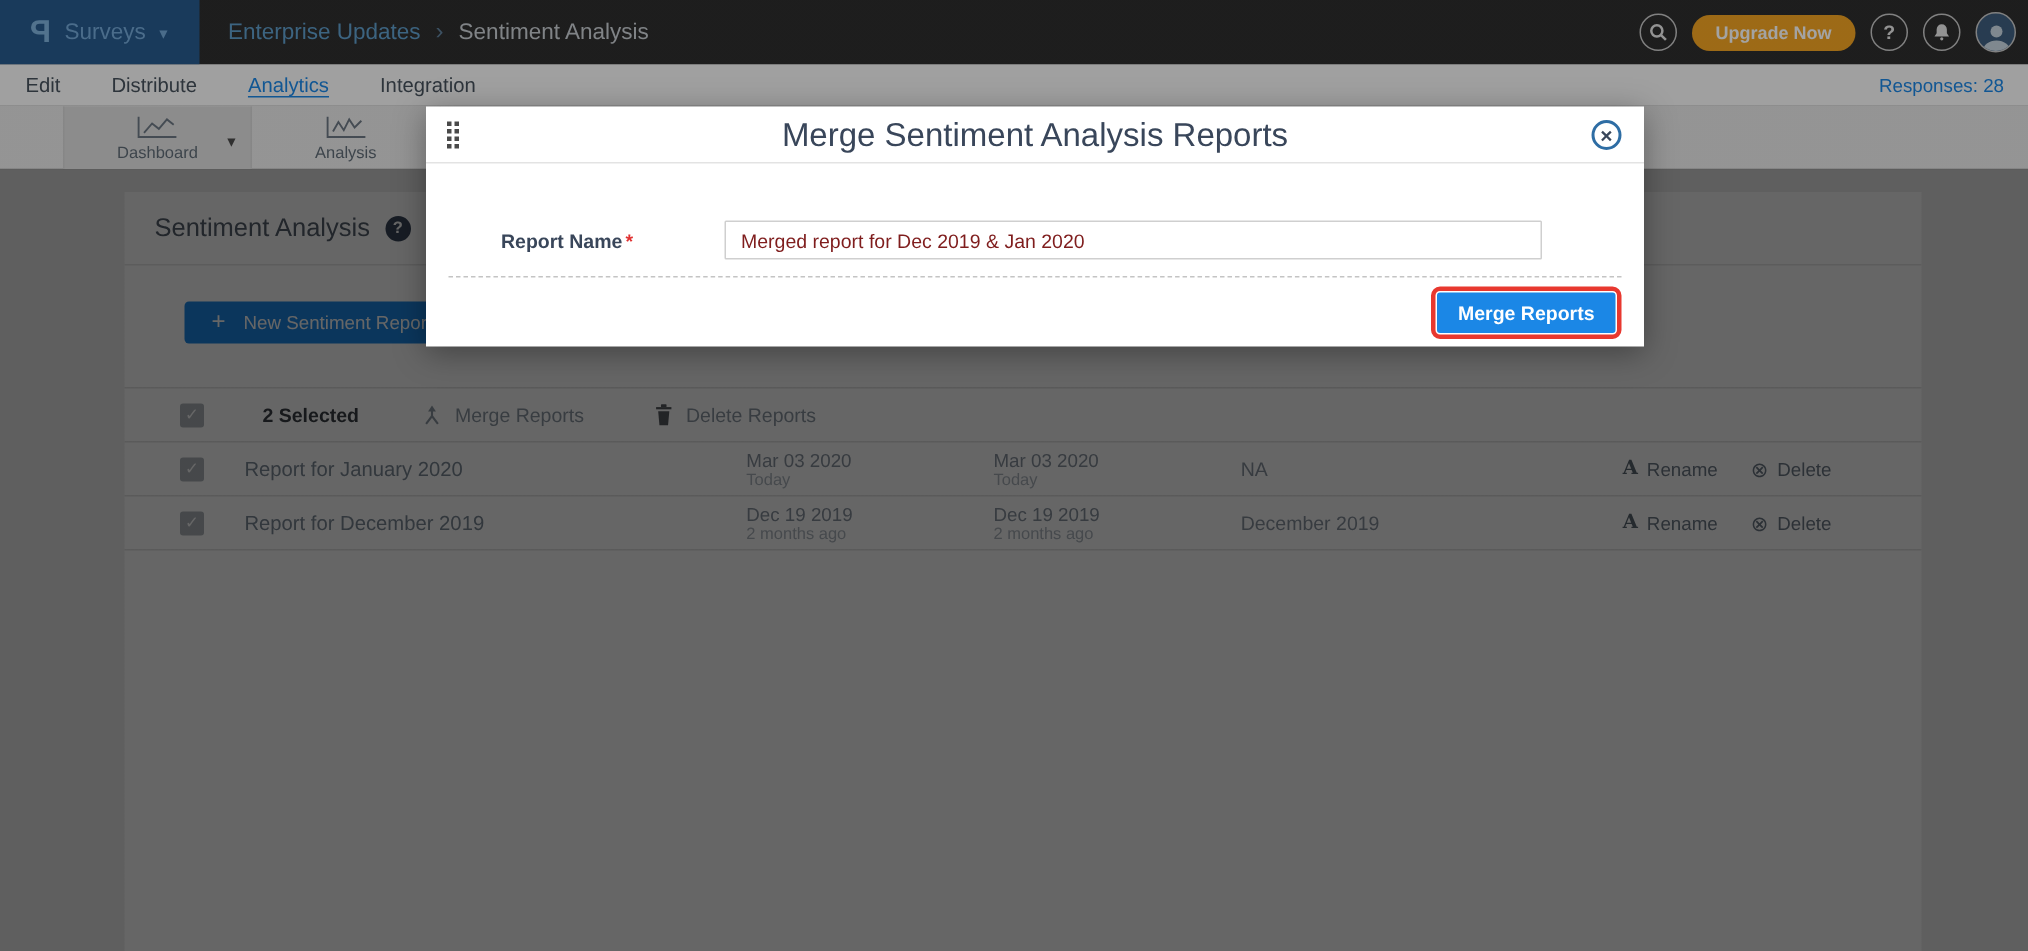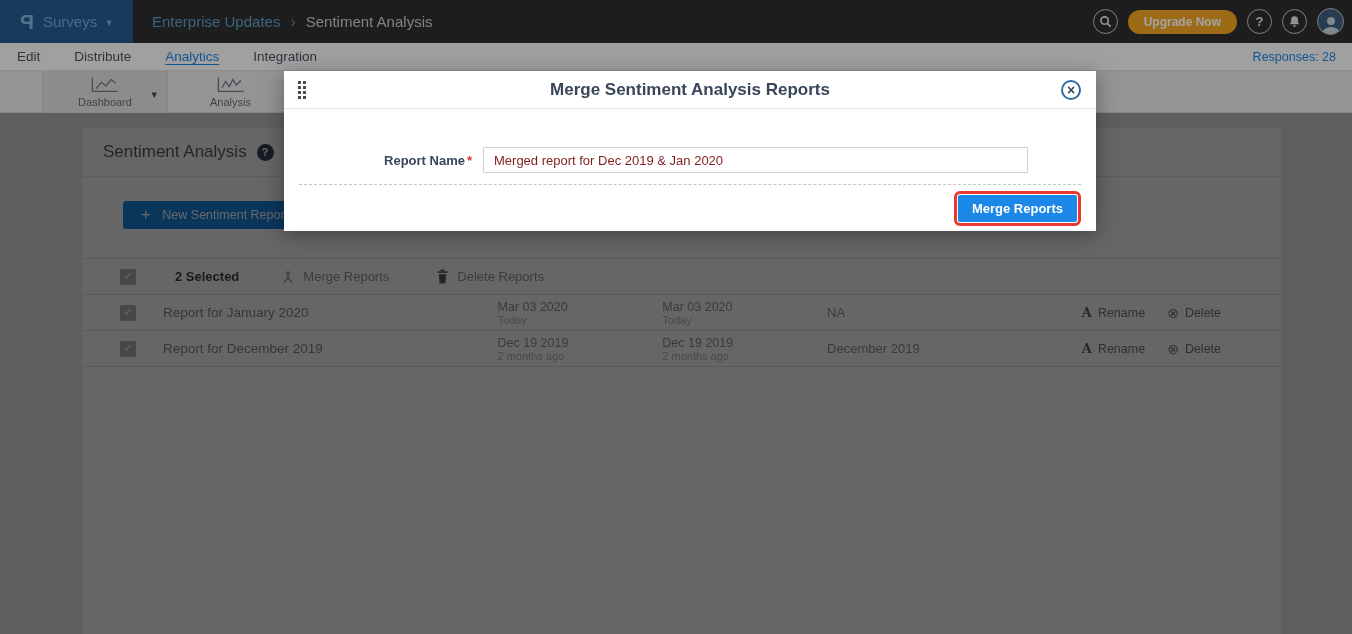--- a/index.html
+++ b/index.html
@@ -78,29 +78,29 @@
   
   .overlay { position:absolute; inset:0; z-index:50;
              background:linear-gradient(to bottom, rgba(0,0,0,0.36) 0, rgba(0,0,0,0.36) 113px,
                                                    rgba(0,0,0,0.60) 113px, rgba(0,0,0,0.60) 100%); }
 
   
   .modal { position:absolute; left:284px; top:71px; width:812px; height:160px; background:#FFFFFF;
            z-index:100; box-shadow:0 4px 20px rgba(0,0,0,0.35); }
   .modal-header { height:38px; border-bottom:1px solid #E3E3E3; position:relative;
                   display:flex; align-items:center; justify-content:center; }
-  .modal-title { font-size:17px; font-weight:bold; color:#39465A; }
+  .modal-title { font-size:22px; font-weight:normal; color:#39465A; }
   .drag-handle { position:absolute; left:14px; top:10px; display:grid; grid-template-columns:repeat(2,3px);
                  grid-auto-rows:3px; gap:2px; cursor:move; }
   .drag-handle i { background:#4A4A4A; }
   .modal-close { position:absolute; right:15px; top:9px; width:20px; height:20px; border-radius:50%;
                  border:2px solid #2E6DA4; color:#39465A; background:#FFFFFF; font-size:14px; font-weight:bold;
                  line-height:16px; text-align:center; cursor:pointer; padding:0; }
   .modal-body { display:flex; align-items:center; margin-top:38px; }
-  .field-label { width:188px; text-align:right; font-size:13px; font-weight:bold; color:#39465A; }
+  .field-label { width:188px; text-align:center; font-size:13px; font-weight:bold; color:#39465A; }
   .req-mark { color:#E03131; margin-left:2px; }
   .report-input { margin-left:11px; width:545px; height:26px; border:1px solid #CFCFCF; border-radius:1px;
                   padding:0 10px; font-size:13px; color:#7f1d1d; font-family:"Liberation Sans", sans-serif; outline:none; }
   .modal-divider { margin:11px 15px 0 15px; border-top:1px dashed #C4C4C4; }
   .modal-footer { display:flex; justify-content:flex-end; padding:10px 19px 0 0; }
   .merge-btn { height:27px; padding:0 14px; background:#1B87E6; border:none; border-radius:2px;
                color:#FFFFFF; font-size:13px; font-weight:bold; cursor:pointer;
                outline:3px solid #E8382F; outline-offset:1px; }
 </style>
 </head>

